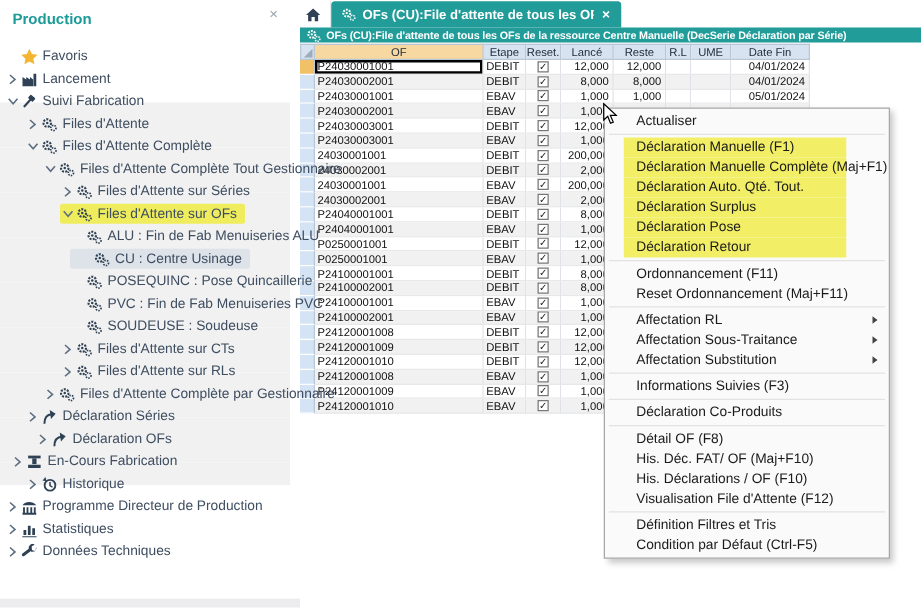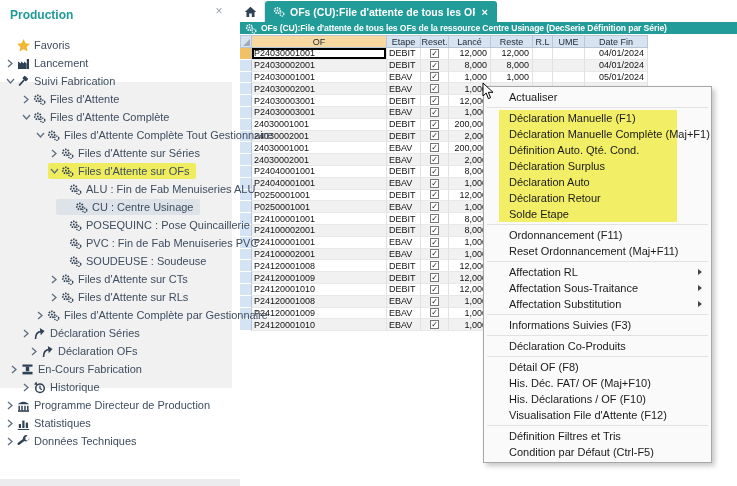--- a/index.html
+++ b/index.html
@@ -460,21 +460,21 @@
 </div>
 
 <div class="titlebar">
   <span class="ticon">
       <svg width="13" height="13" viewBox="0 0 13 13">
         <circle cx="4.8" cy="5.4" r="3" fill="none" stroke="currentColor" stroke-width="1.7" stroke-dasharray="1.6 1"></circle>
         <circle cx="4.8" cy="5.4" r="1" fill="currentColor"></circle>
         <circle cx="9.7" cy="9.3" r="2.1" fill="none" stroke="currentColor" stroke-width="1.4" stroke-dasharray="1.2 0.9"></circle>
       </svg>
     </span>
-  <span class="t-text">OFs (CU):File d'attente de tous les OFs de la ressource Centre Usinage (DecSerie Définition par Série)</span>
+  <span class="t-text">OFs (CU):File d'attente de tous les OFs de la ressource Centre Manuelle (DecSerie Déclaration par Série)</span>
 </div>
 
 <div class="grid">
   <div class="g-header" id="grid-header">
       <div class="g-hcell first" style="width: 12px;">
         <span class="corner-tri"></span>
       </div>
       <div class="g-hcell of-h" style="width: 135px;">OF</div>
       <div class="g-hcell" style="width: 34px;">Etape</div>
       <div class="g-hcell" style="width: 28px;">Reset.</div>
@@ -798,25 +798,24 @@
         <div class="g-cell c-right" style="width: 63px;"></div>
       </div>
     </div>
 </div>
 
 <div class="context-menu" id="context-menu">
     <div class="menu-item">Actualiser</div>
     <div class="menu-sep"></div>
     <div class="menu-item hl">Déclaration Manuelle (F1)</div>
     <div class="menu-item hl">Déclaration Manuelle Complète (Maj+F1)</div>
-    <div class="menu-item hl">Définition Auto. Qté. Cond.</div>
+    <div class="menu-item hl">Déclaration Auto. Qté. Tout.</div>
     <div class="menu-item hl">Déclaration Surplus</div>
-    <div class="menu-item hl">Déclaration Auto</div>
+    <div class="menu-item hl">Déclaration Pose</div>
     <div class="menu-item hl">Déclaration Retour</div>
-    <div class="menu-item hl">Solde Etape</div>
     <div class="menu-sep"></div>
     <div class="menu-item">Ordonnancement (F11)</div>
     <div class="menu-item">Reset Ordonnancement (Maj+F11)</div>
     <div class="menu-sep"></div>
     <div class="menu-item">Affectation RL<span class="submenu-arrow"></span></div>
     <div class="menu-item">Affectation Sous-Traitance<span class="submenu-arrow"></span></div>
     <div class="menu-item">Affectation Substitution<span class="submenu-arrow"></span></div>
     <div class="menu-sep"></div>
     <div class="menu-item">Informations Suivies (F3)</div>
     <div class="menu-sep"></div>

